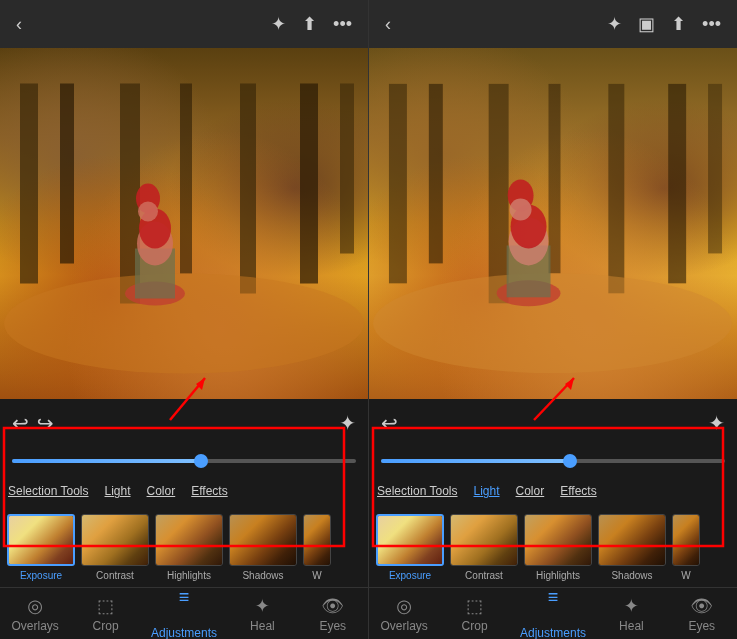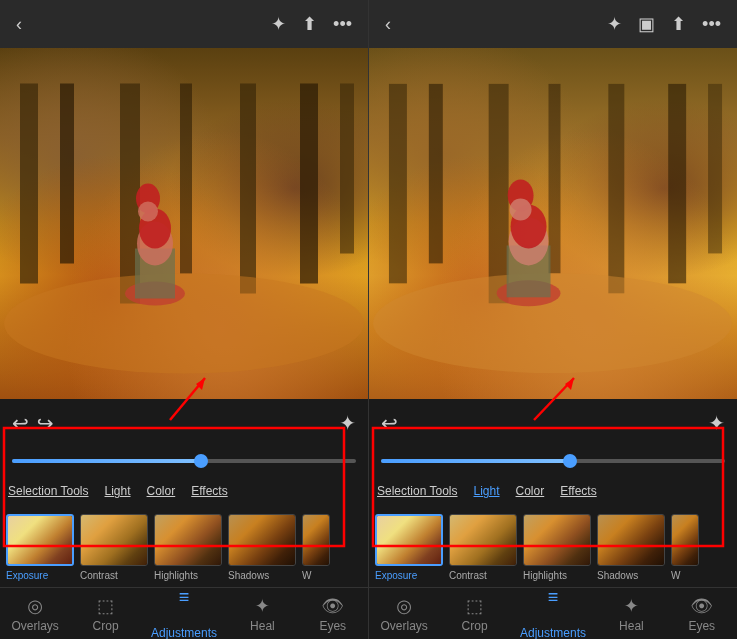--- a/index.html
+++ b/index.html
@@ -158,21 +158,21 @@
       background: #1a1a1a;
       display: flex;
       align-items: center;
       padding: 4px 6px;
       gap: 4px;
       overflow: hidden;
     }
     .thumb-item {
       display: flex;
       flex-direction: column;
-      align-items: flex-start;
+      align-items: center;
       gap: 4px;
       cursor: pointer;
       min-width: 70px;
     }
     .thumb-img {
       width: 68px;
       height: 52px;
       border-radius: 3px;
       overflow: hidden;
       border: 1px solid #444;

